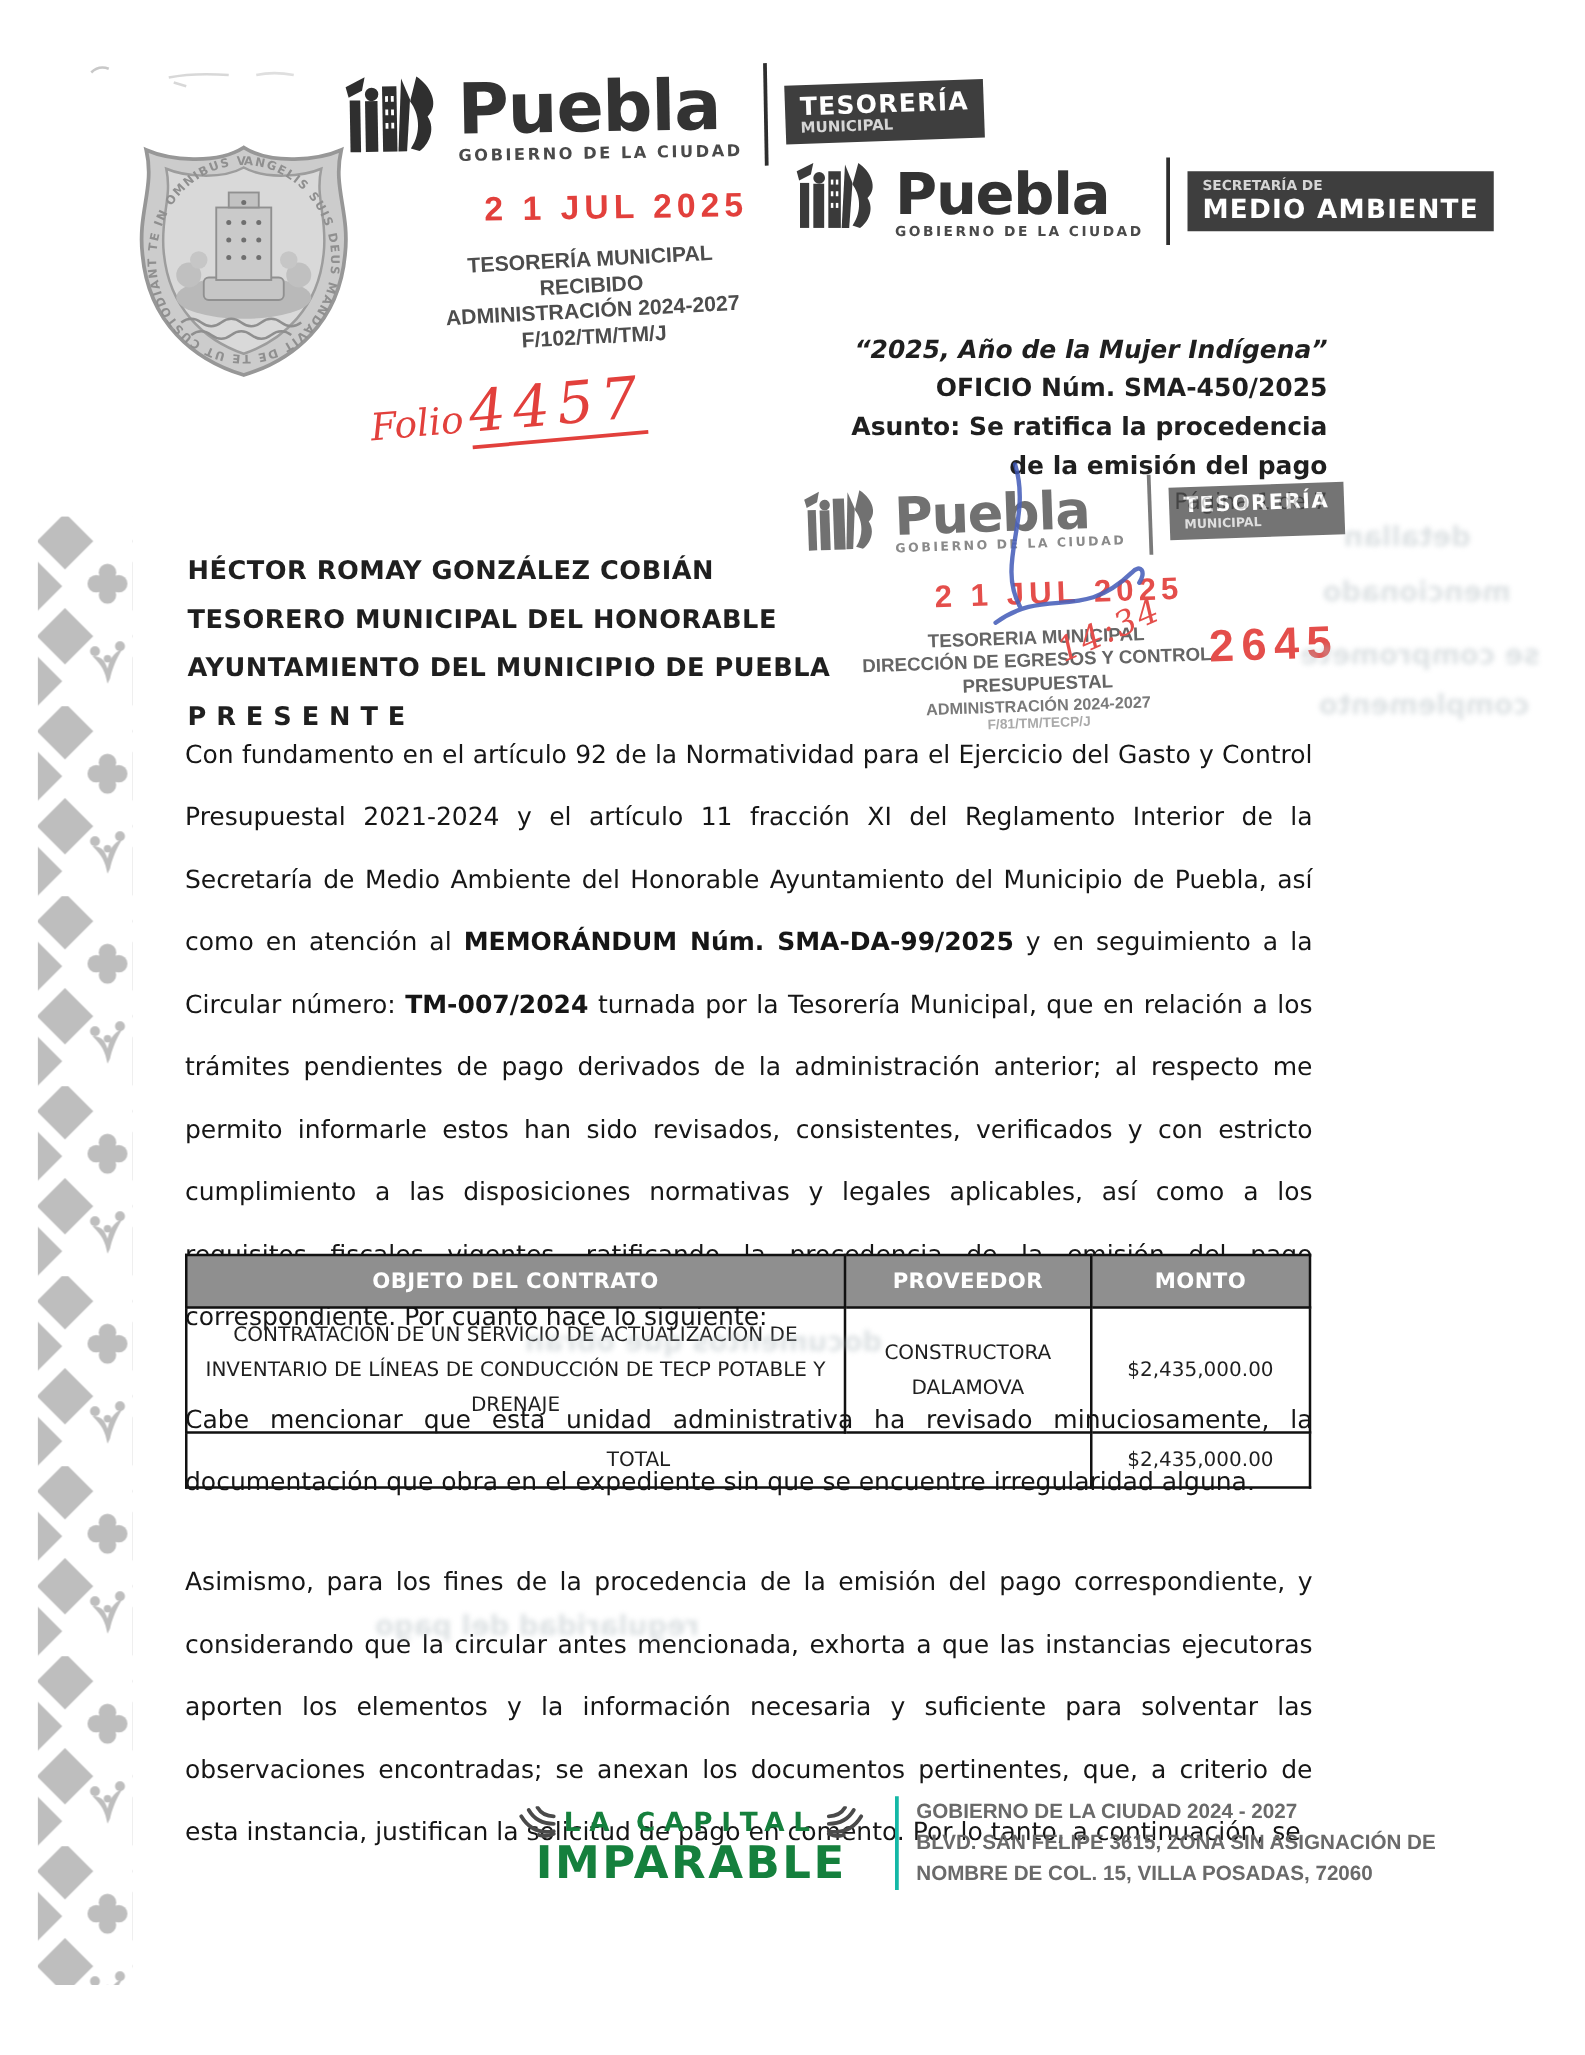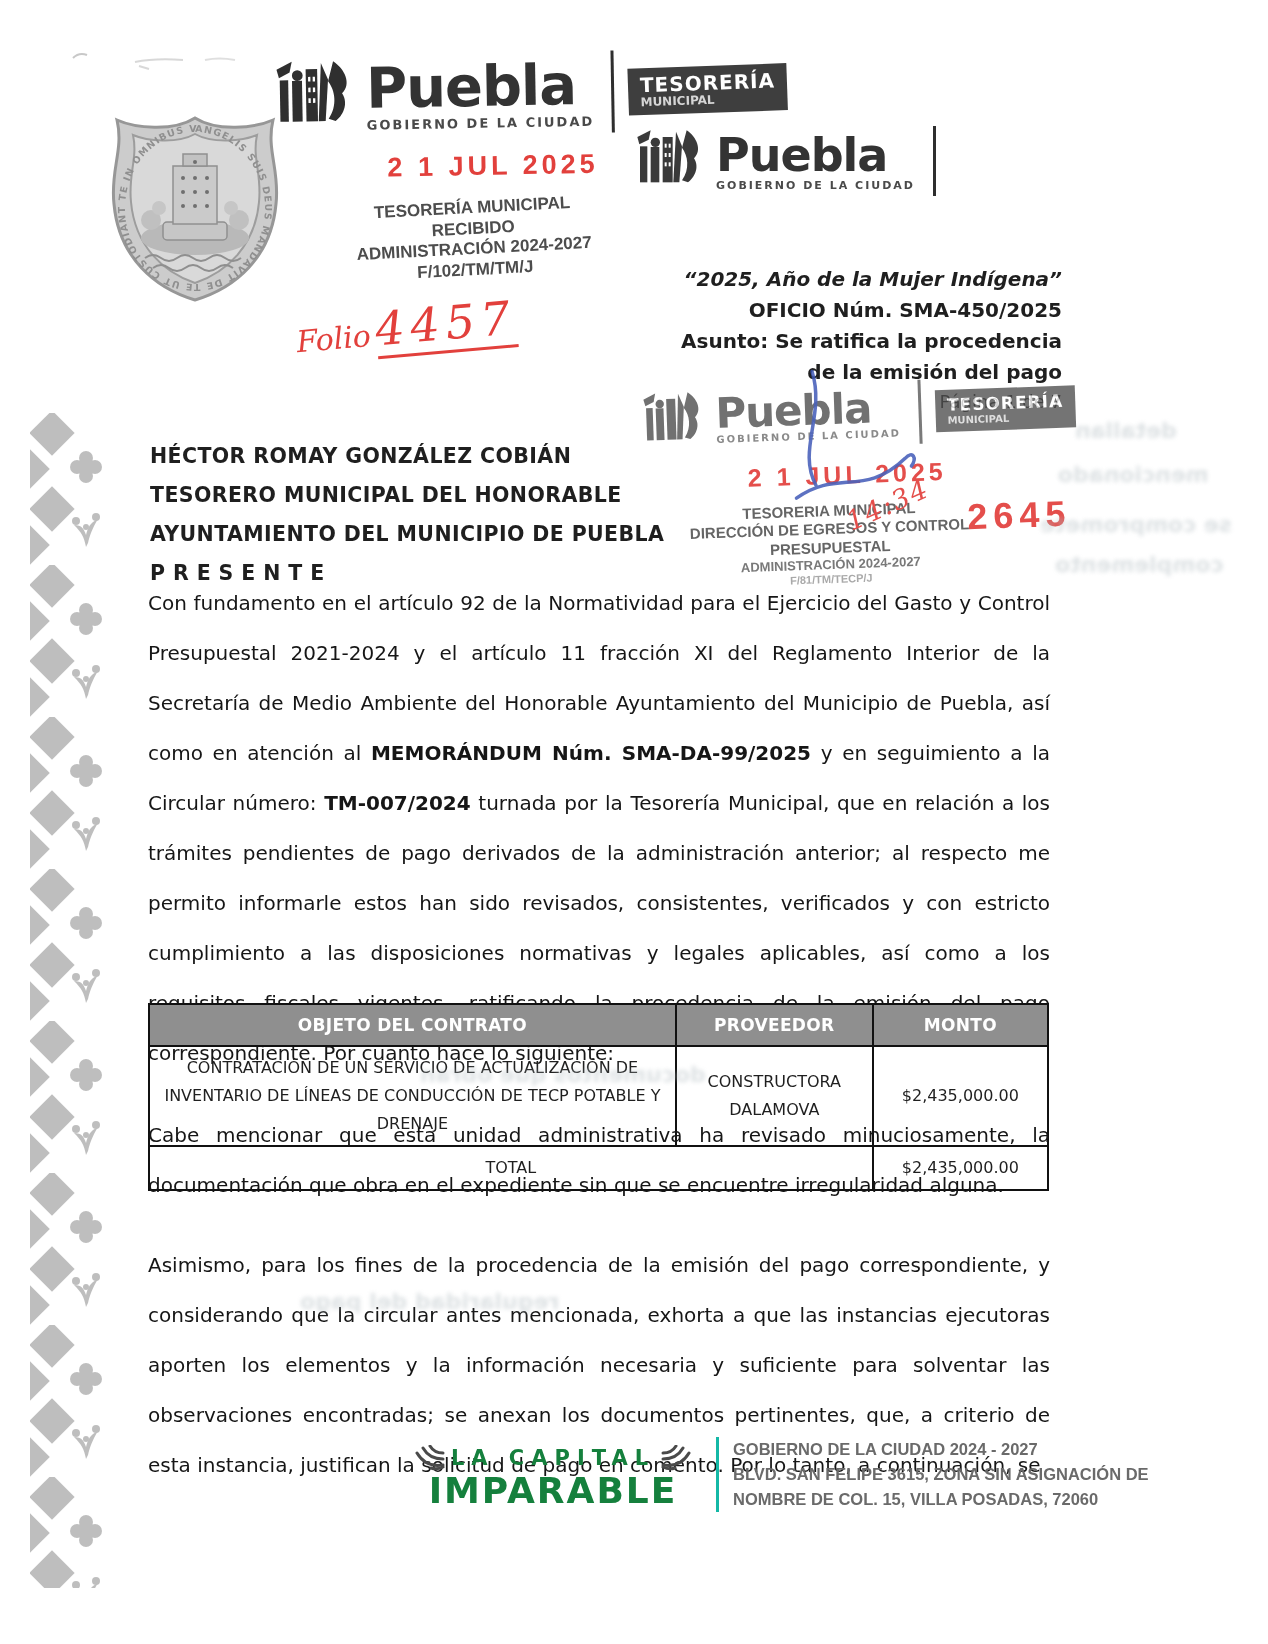--- a/index.html
+++ b/index.html
@@ -153,20 +153,24 @@
           <rect x="61" y="38" width="3" height="6"></rect>
         <rect x="55" y="52" width="3" height="6"></rect>
           <rect x="61" y="52" width="3" height="6"></rect>
       </g>
     </svg>
     <div class="brand-stack">
       <span class="brand-word" style="font-size:46px;">Puebla</span>
       <span class="brand-cap" style="font-size:11px;margin-top:2px;">GOBIERNO DE LA CIUDAD</span>
     </div>
     <div class="logo-divider"></div>
+    <div class="badge">
+      <span class="b2" style="font-size:11px;">SECRETARÍA DE</span>
+      <span class="b1" style="font-size:21px;">MEDIO AMBIENTE</span>
+    </div>
   </div>
 
   <div class="abs" style="right:206px;top:264px;width:420px;">
     <div class="hdr-line hdr-motto" style="font-size:20px;">“2025, Año de la Mujer Indígena”</div>
     <div class="hdr-line" style="font-size:20px;">OFICIO Núm. SMA-450/2025</div>
     <div class="hdr-line" style="font-size:20px;">Asunto: Se ratifica la procedencia</div>
     <div class="hdr-line" style="font-size:20px;">de la emisión del pago</div>
     <div class="hdr-line" style="font-size:18px;font-weight:400;">
       <span>Página 1 de 7</span>
     </div>

